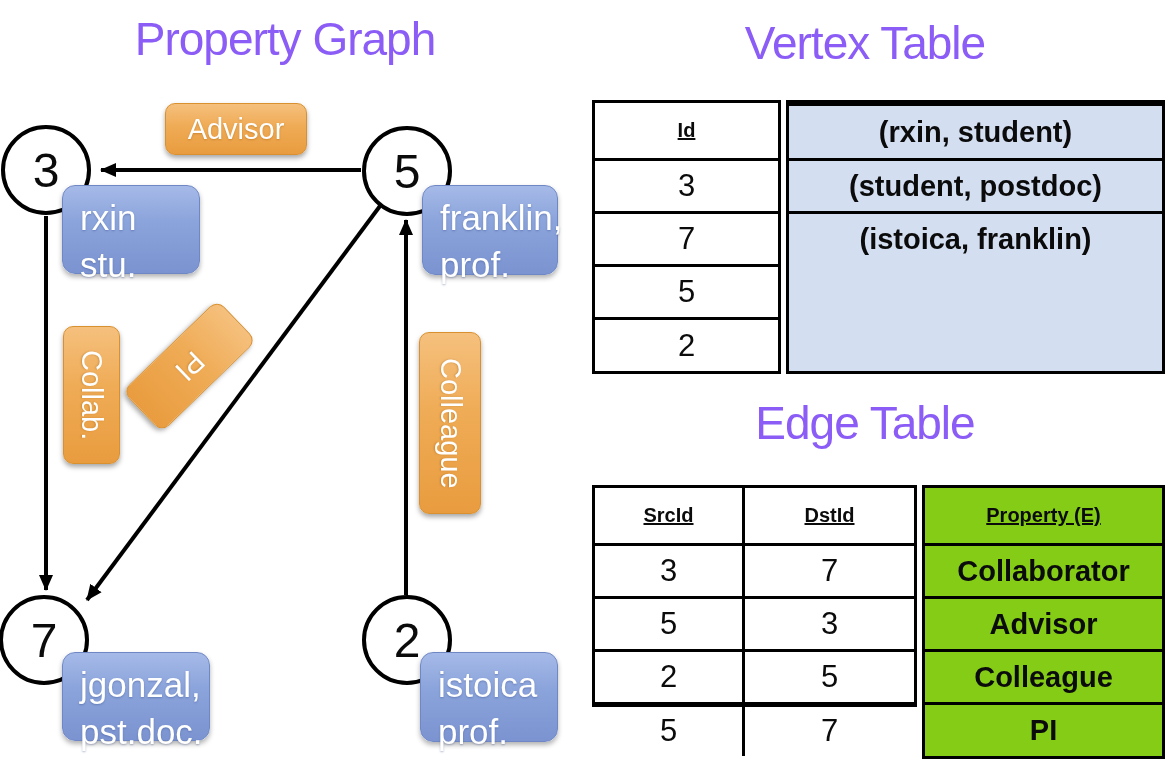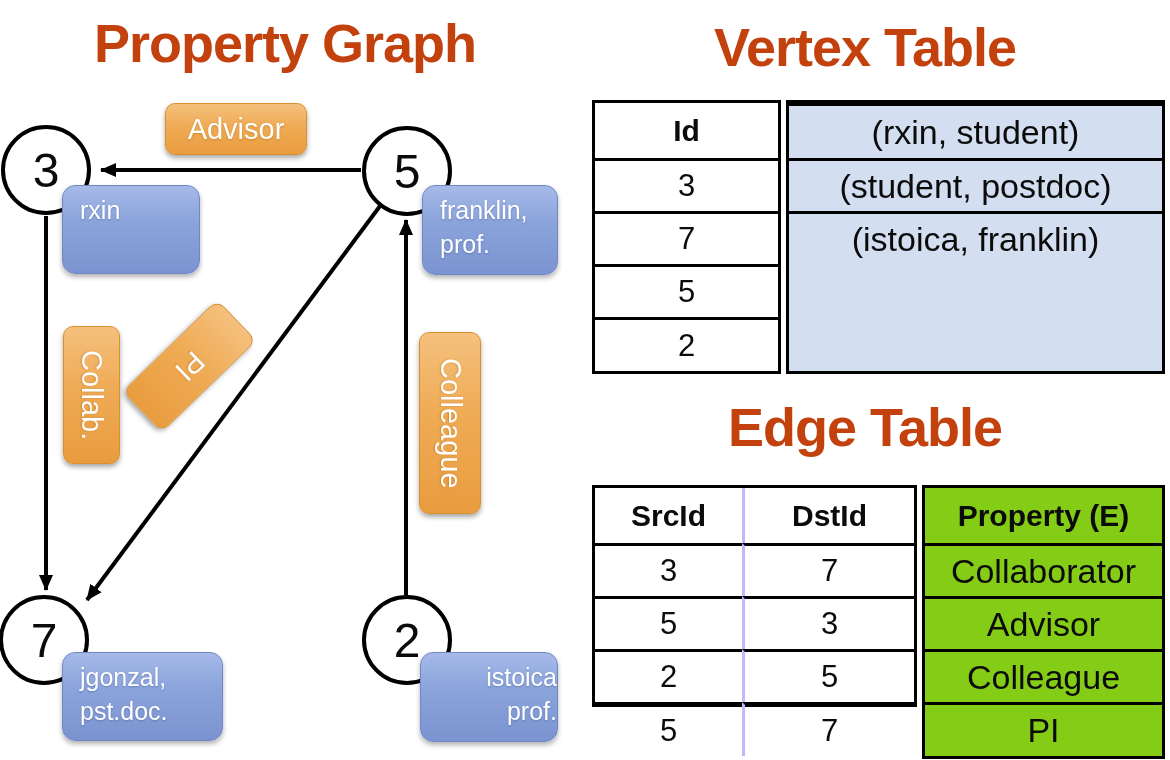--- a/index.html
+++ b/index.html
@@ -1,22 +1,22 @@
 <!DOCTYPE html>
 <html><head>
 <meta charset="utf-8">
 <style>
   html,body { margin:0; padding:0; background:#fff; }
   .stage {
     position:relative; width:1170px; height:760px; background:#fff;
     overflow:hidden; font-family:"Liberation Sans", sans-serif; color:#0b0b0b;
   }
   .big-title {
-    position:absolute; font-size:54px; font-weight:700; letter-spacing:-1px;
-    color:#c2410c; text-align:center; white-space:nowrap;
+    position:absolute; font-size:46px; font-weight:400; letter-spacing:-1px;
+    color:#8b5cf6; text-align:center; white-space:nowrap;
   }
   #title-graph  { left:0;     width:570px; top:12px; }
   #title-vertex { left:575px; width:580px; top:16px; }
   #title-edge   { left:575px; width:580px; top:396px;text-align:center; }
 
   
   .node {
     position:absolute; width:82px; height:82px; border:4px solid #000;
     border-radius:50%; background:#fff; display:flex; align-items:center;
     justify-content:center; font-size:48px; z-index:3;
@@ -41,48 +41,48 @@
   #label-advisor   { left:165px; top:103px; width:140px; height:50px; }
   #label-collab    { left:63px;  top:326px; width:55px;  height:136px; }
   #label-pi        { left:161px; top:300px; width:55px;  height:130px; transform:rotate(46deg); }
   #label-colleague { left:419px; top:332px; width:60px;  height:180px; }
 
   
   .vbox {
     position:absolute; z-index:5; border-radius:13px; color:#fff;
     background:linear-gradient(180deg,#a6bae8 0%,#8ba4db 40%,#7b94d1 100%);
     border:1px solid #6f88c5; box-shadow:0 3px 5px rgba(0,0,0,0.3);
-    font-size:25px; line-height:1.35; padding:8px 0 0 17px; box-sizing:border-box;
+    font-size:35px; line-height:1.35; padding:8px 0 0 17px; box-sizing:border-box;
     text-shadow:0 1px 2px rgba(40,60,120,0.35);
   }
   .vbox span { display:block; }
   #prop-3 { left:62px;  top:185px; width:138px; height:89px; }
   #prop-5 { left:422px; top:185px; width:136px; height:90px; }
-  #prop-7 { left:62px;  top:652px; width:161px; height:89px; }
-  #prop-2 { left:420px; top:652px; width:138px; height:90px;text-align:right; }
+  #prop-7 { left:62px;  top:652px; width:148px; height:89px; }
+  #prop-2 { left:420px; top:652px; width:138px; height:90px; }
 
   
   .ttable {
     position:absolute; border:3px solid #000; box-sizing:border-box;
     display:grid; grid-template-rows:55px 53px 53px 53px 54px; background:#fff;
   }
   #vertex-id-table   { left:592px; top:100px; width:189px; height:274px; }
   #vertex-prop-table { left:786px; top:100px; width:379px; height:274px; background:#d3def1; }
   #edge-srcdst-table { left:592px; top:485px; width:325px; height:222px;
                        grid-template-columns:147px 1fr; }
   #edge-prop-table   { left:922px; top:485px; width:243px; height:274px; background:#84cc16; }
 
   .cell {
     display:flex; align-items:center; justify-content:center;
     font-size:31px; overflow:hidden; white-space:nowrap;
   }
-  .cell.hdr   { font-weight:bold; font-size:30px; }
+  .cell.hdr   { font-weight:bold; font-size:20px;text-decoration:underline; }
   .cell.rline { border-top:3px solid #000; }
-  .cell.cline { border-left:3px solid #c4b5fd; }
-  .cell.txt   { font-size:34px; }
+  .cell.cline { border-left:3px solid #000000; }
+  .cell.txt   { font-size:29px;font-weight:bold; }
 </style>
 </head>
 <body>
 
 <div class="stage">
 
   <div class="big-title" id="title-graph">Property Graph</div>
   <div class="big-title" id="title-vertex">Vertex Table</div>
   <div class="big-title" id="title-edge">Edge Table</div>
 
@@ -111,20 +111,21 @@
       <span>2</span>
     </div>
 
   <div class="elabel" id="label-advisor">Advisor</div>
   <div class="elabel vert" id="label-collab">Collab.</div>
   <div class="elabel vert" id="label-pi">PI</div>
   <div class="elabel vert" id="label-colleague">Colleague</div>
 
   <div class="vbox" id="prop-3">
     <span>rxin</span>
+    <span>stu.</span>
   </div>
   <div class="vbox" id="prop-5">
     <span>franklin,</span>
     <span>prof.</span>
   </div>
   <div class="vbox" id="prop-7">
     <span>jgonzal,</span>
     <span>pst.doc.</span>
   </div>
   <div class="vbox" id="prop-2">

